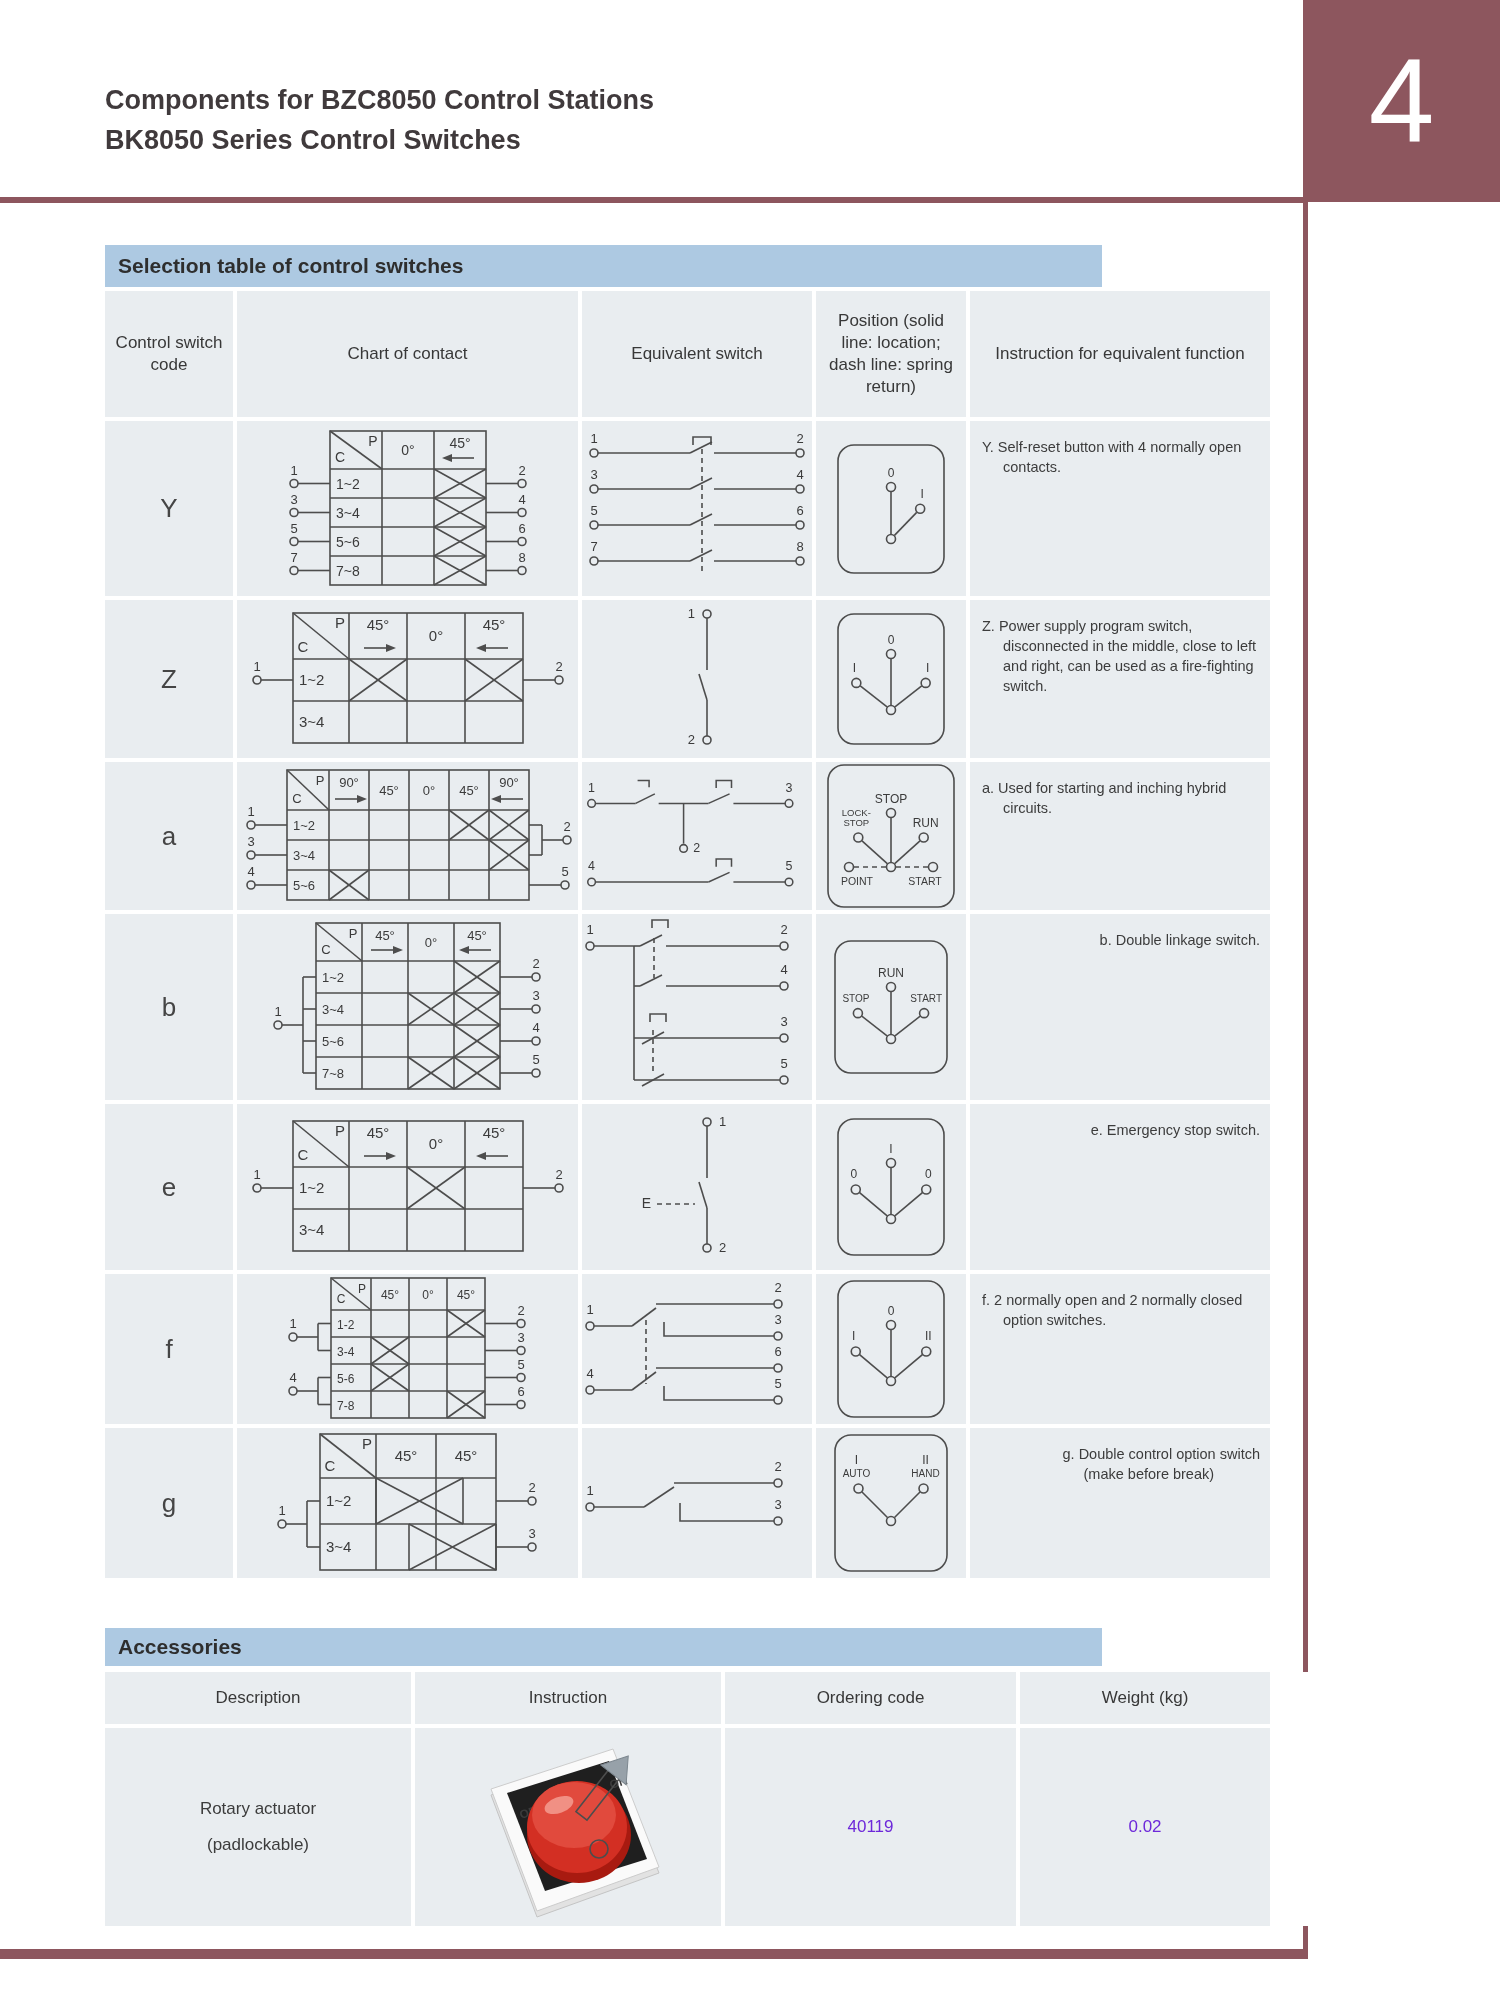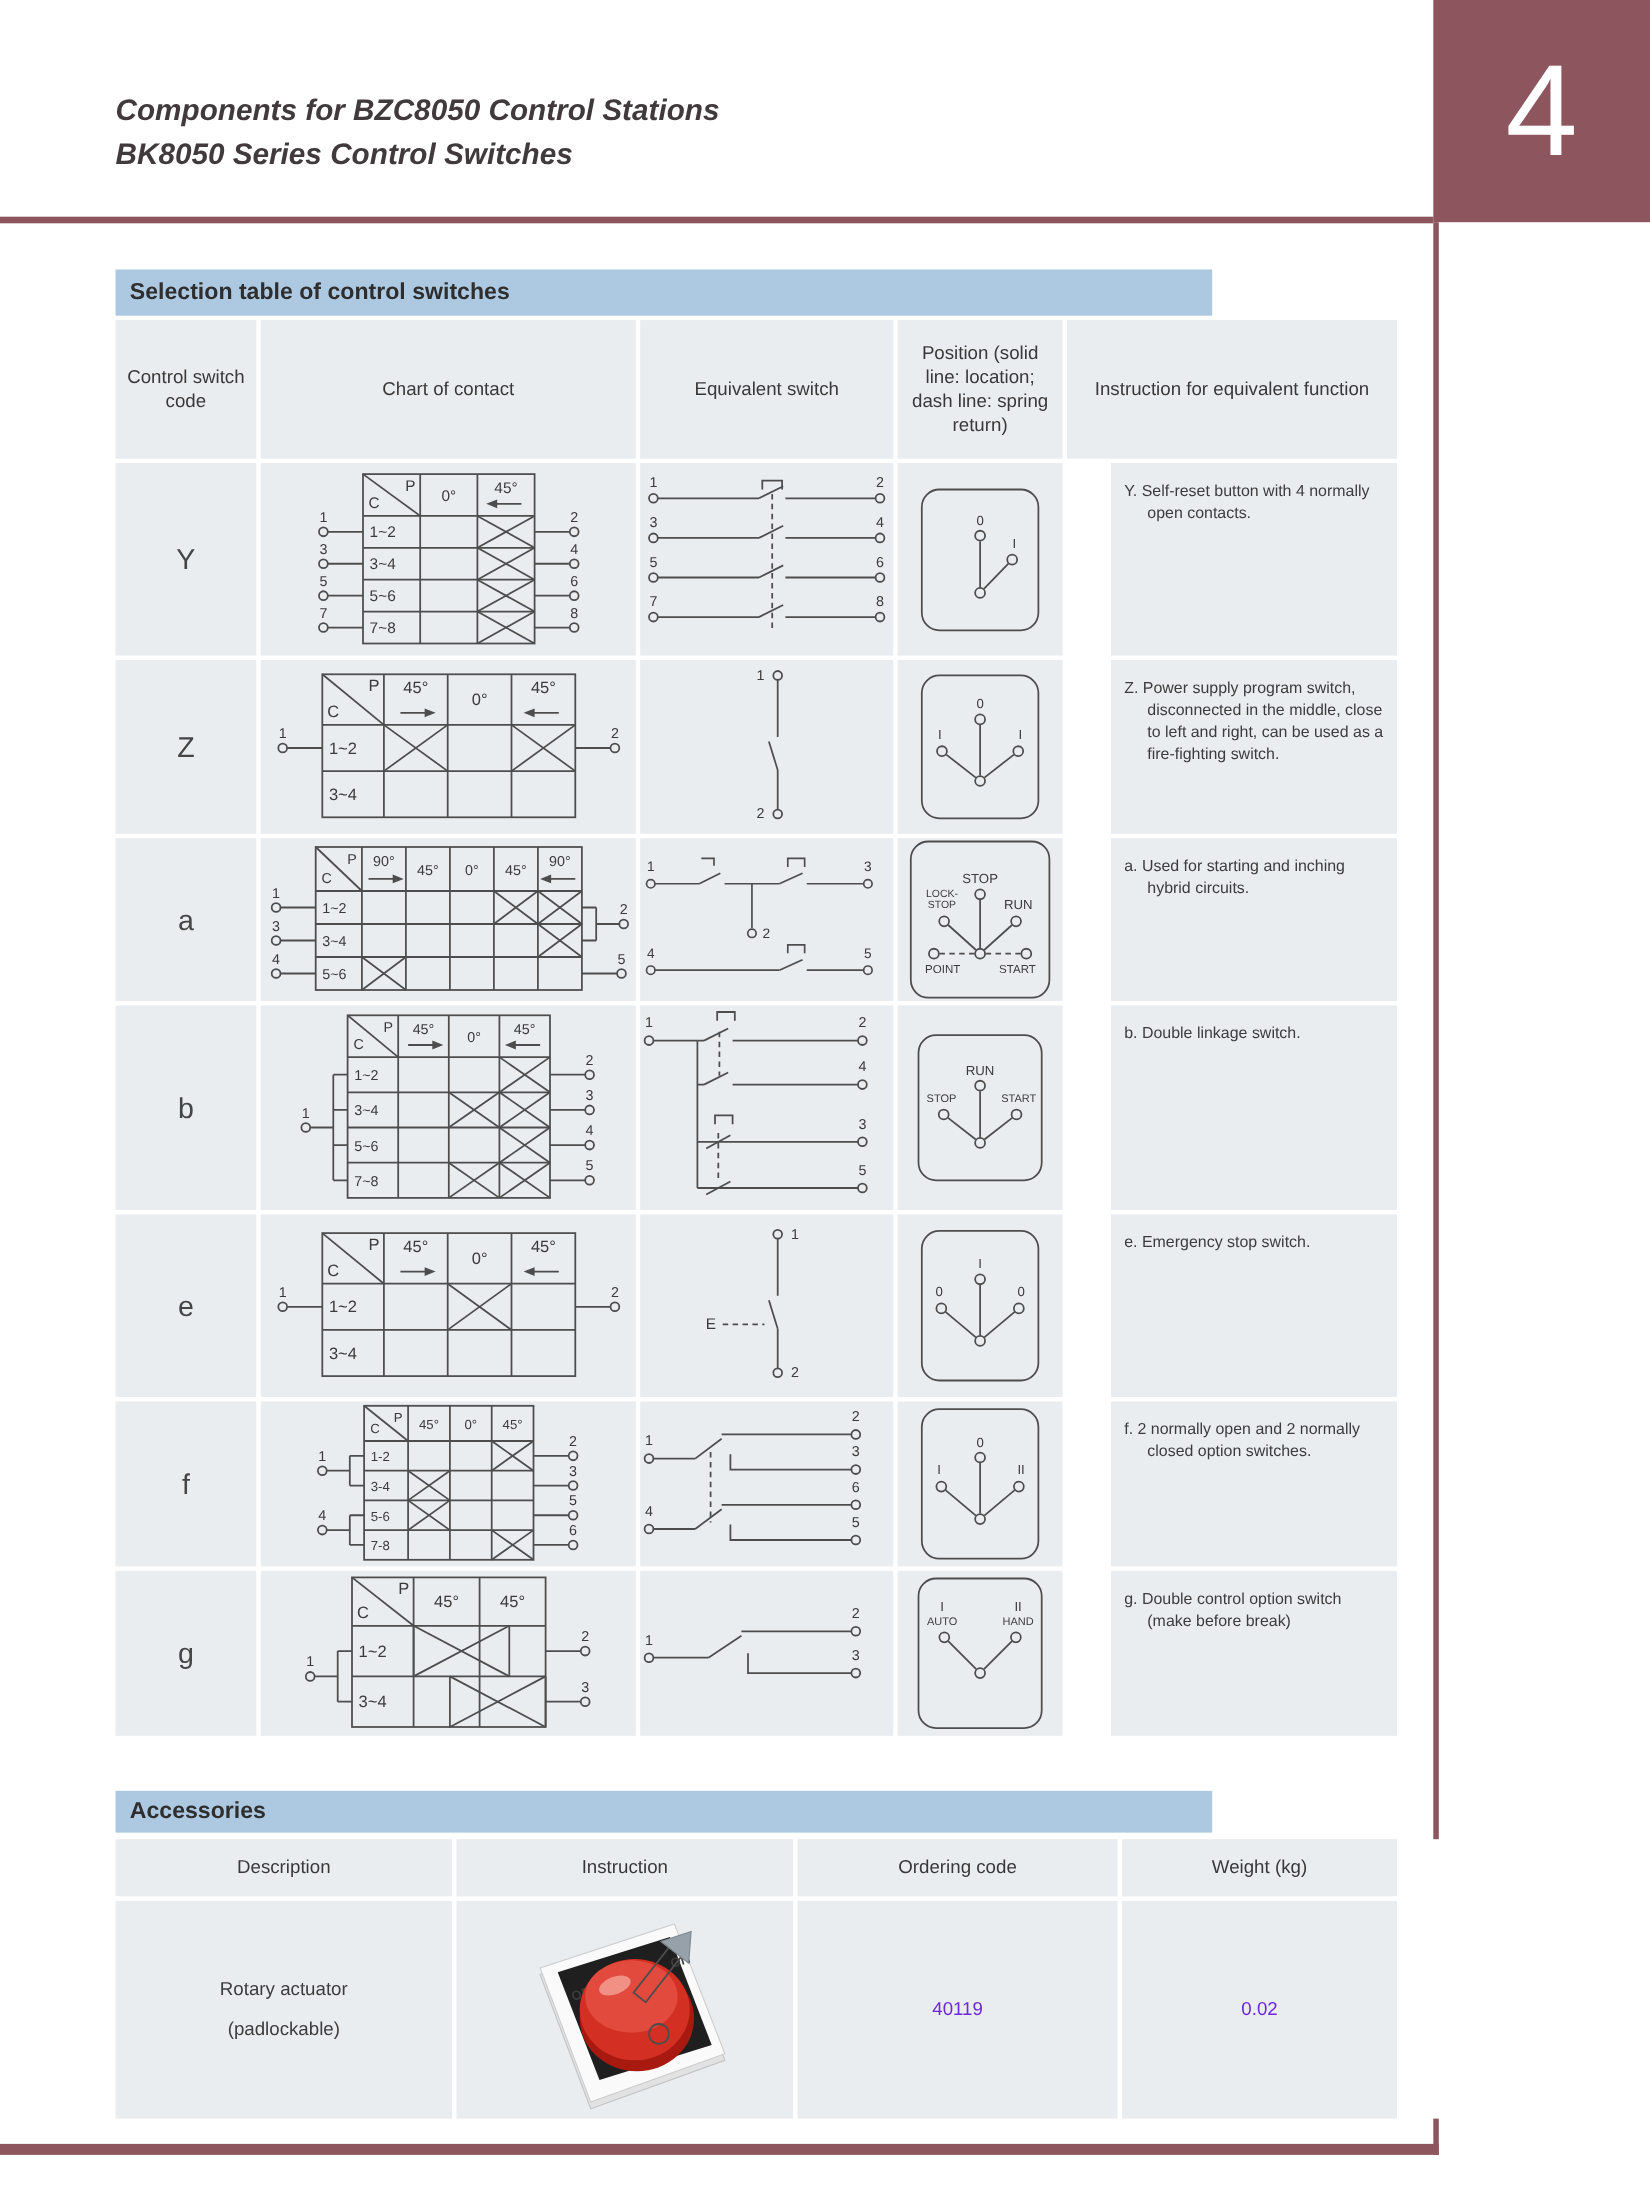--- a/index.html
+++ b/index.html
@@ -2,40 +2,40 @@
 <html><head>
 <meta charset="utf-8">
 <style>
   html,body{margin:0;padding:0;background:#ffffff;}
   body{width:1500px;height:2000px;position:relative;overflow:hidden;
        font-family:"Liberation Sans", sans-serif;color:#3b3b3b;}
   .chapter-badge{position:absolute;left:1303px;top:0;width:197px;height:202px;
        background:#8d565e;color:#ffffff;display:flex;align-items:center;justify-content:center;
        font-size:118px;font-weight:400;}
   .page-title{position:absolute;left:105px;top:80px;font-size:27px;font-weight:bold;
-       color:#403a3c;line-height:40px;font-style:italic;}
+       color:#403a3c;line-height:40px;}
   .rule-top{position:absolute;left:0;top:197px;width:1303px;height:6px;background:#8d565e;}
   .rule-right{position:absolute;left:1303px;top:202px;width:5px;height:1757px;background:#8d565e;}
   .rule-bottom{position:absolute;left:0;top:1949px;width:1308px;height:10px;background:#8d565e;}
   .section-bar{position:absolute;left:105px;width:997px;background:#adc9e2;color:#2e2e2e;
        font-weight:bold;font-size:21px;display:flex;align-items:center;padding-left:13px;box-sizing:border-box;}
   .sel-bar{top:245px;height:42px;}
   .acc-bar{top:1628px;height:38px;}
   .sel-table{position:absolute;left:105px;top:291px;width:1165px;display:grid;
        grid-template-columns:128px 341px 230px 150px 300px;
        grid-template-rows:126px 175px 158px 148px 186px 166px 150px 150px;
        gap:4px;background:#ffffff;}
   .acc-table{position:absolute;left:105px;top:1672px;width:1272px;display:grid;
        grid-template-columns:306px 306px 291px 250px;
        grid-template-rows:52px 198px;gap:4px;background:#ffffff;}
   .cell{background:#e9edf0;display:flex;align-items:center;justify-content:center;
        box-sizing:border-box;overflow:hidden;}
   .th{font-weight:normal;font-size:17px;color:#383838;text-align:center;padding:14px 8px;line-height:1.3;}
   .code-cell{font-size:26px;color:#454545;}
-  .instr-cell{align-items:flex-start;justify-content:flex-start;padding:16px 10px 0 12px;margin-left:40px;}
+  .instr-cell{align-items:flex-start;justify-content:flex-end;padding:16px 10px 0 12px;}
   .instr-text{font-size:14.5px;line-height:1.38;color:#3c3c3c;
        padding-left:21px;text-indent:-21px;white-space:pre-line;}
   .desc-cell{flex-direction:column;font-size:17px;line-height:2.1;color:#3c3c3c;}
   .val-cell{font-size:17px;color:#6d28d9;}
   svg line,svg path,svg rect,svg circle,svg polyline{stroke:#4d4d4d;fill:none;stroke-width:1.6;}
   svg polygon.ah{fill:#4d4d4d;stroke:none;}
   svg text{font-family:"Liberation Sans",sans-serif;fill:#3b3b3b;stroke:none;}
   svg circle.term{fill:#e9edf0;}
 </style>
 </head>

